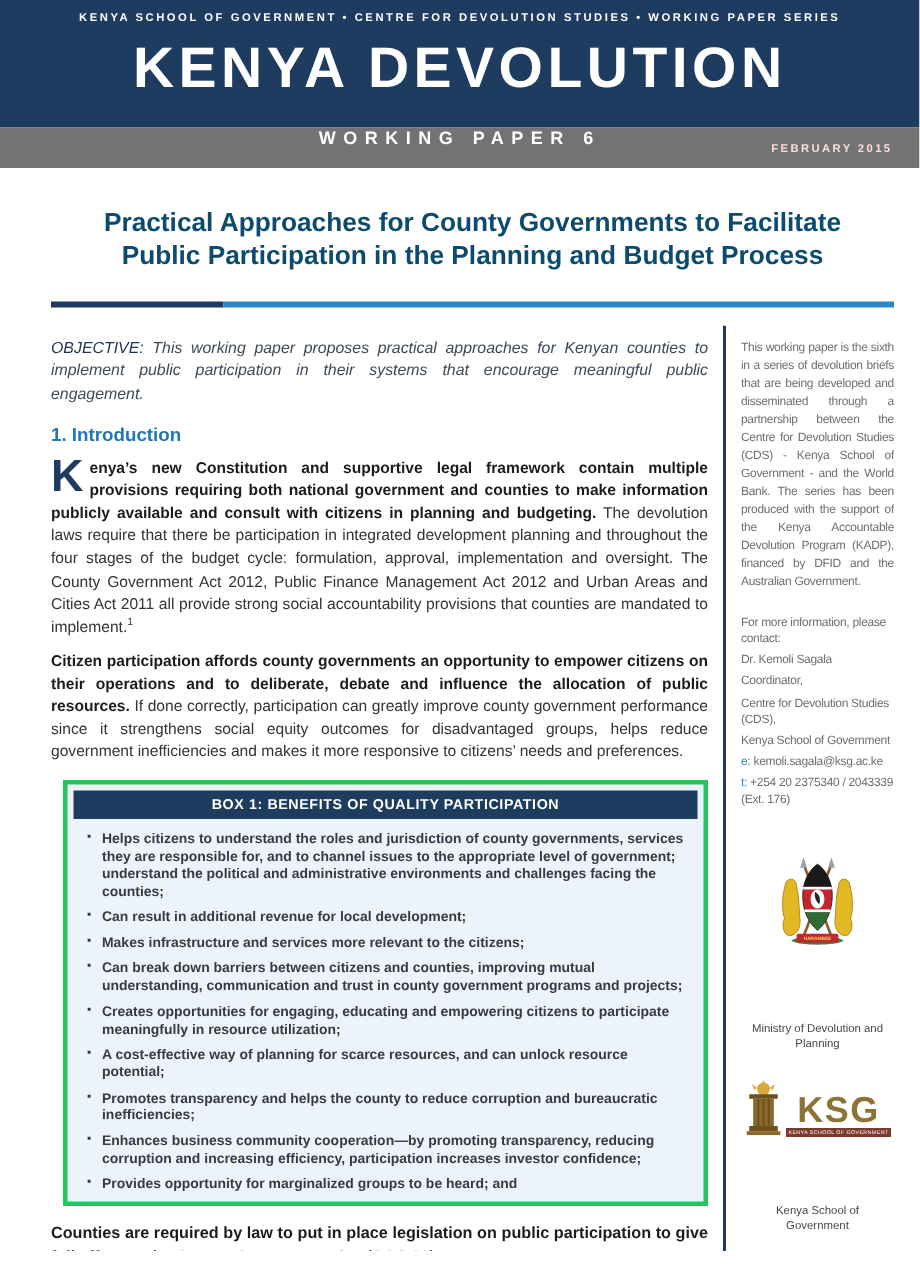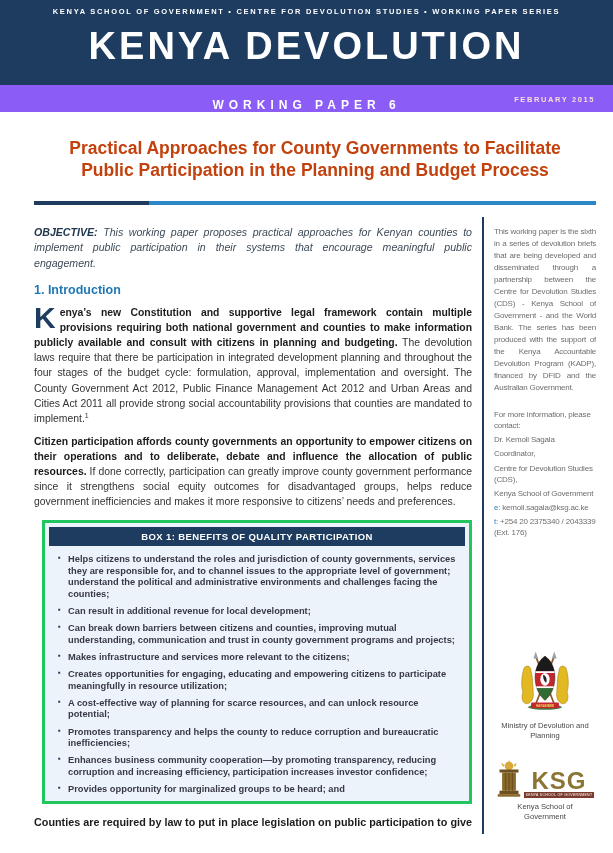--- a/index.html
+++ b/index.html
@@ -14,51 +14,51 @@
   .masthead { background:#1d3c5f; height:85px; }
   .masthead-top {
     color:#fff; font-size:7.5px; font-weight:bold; letter-spacing:1.7px;
     text-align:center; padding-top:7px;
   }
   .masthead-title {
     color:#fff; font-size:38px; font-weight:bold; letter-spacing:3px;
     text-align:center; margin:9px 15px 0;
   }
   .paper-bar {
-    background:#8b5cf6; height:27px; position:relative;
-    display:flex; align-items:flex-end; justify-content:center;
+    background:#737373; height:27px; position:relative;
+    display:flex; align-items:flex-start; justify-content:center;
   }
   .paper-bar-label { color:#fff; font-weight:bold; font-size:12px; letter-spacing:5px; }
   .paper-bar-date {
     position:absolute; right:18px; top:50%; transform:translateY(-50%);
     color:#fbdcdc; font-size:7.5px; font-weight:bold; letter-spacing:1.6px;
   }
 
   
   .content { padding:0 17px 0 34px; }
   .doc-title {
-    color:#c2410c; text-align:center; font-size:17.5px; line-height:1.26;
+    color:#0c4a6e; text-align:center; font-size:17.5px; line-height:1.26;
     font-weight:bold; margin:25px 10px 0;
   }
   .title-rule { display:flex; margin-top:20px; height:4px; }
   .rule-dark { width:115px; background:#1d3c5f; }
   .rule-light { flex:1; background:#2b87c8; }
 
   
   .columns { display:flex; margin-top:12px; height:617px; overflow:hidden; }
   .main-col { width:438px; }
   .col-divider { width:2px; background:#1d3c5f; margin-left:10px; }
   .sidebar { flex:1; padding-left:10px; display:flex; flex-direction:column; }
 
   
   .objective {
     font-style:italic; font-size:10.6px; line-height:1.45; text-align:justify;
     color:#3e4a57; margin:8px 0 0;
   }
-  .objective-label { color:#21374f; font-weight:bold; }
+  .objective-label { color:#21374f; font-weight:normal; }
   .section-heading { color:#1f78b5; font-size:12.5px; font-weight:bold; margin:12px 0 0; }
   .body-para {
     font-size:10.4px; line-height:1.45; text-align:justify; color:#333;
     margin:8px 0 0;
   }
   .body-para strong { color:#1c1c1c; }
   .dropcap {
     float:left; color:#1d3c5f; font-weight:bold; font-size:30px;
     line-height:25px; padding-right:4px;
   }
@@ -92,21 +92,21 @@
     margin-top:16px; font-size:8px; color:#6e6e6e; line-height:1.35;
     letter-spacing:-0.2px;
   }
   .sidebar-contact p { margin:0 0 3.5px; }
   .prefix { color:#2b87c8; }
 
   .logos {
     margin-top:auto; margin-bottom:12px;
     display:flex; flex-direction:column; align-items:center; gap:20px;
   }
-  .logo-block { display:flex; flex-direction:column; align-items:center; }
+  .logo-block { display:flex; flex-direction:column; align-items:center;gap:40px; }
   .logo-caption {
     font-size:7.6px; color:#474747; text-align:center; margin:4px 0 0;
     line-height:1.3; max-width:95px;
   }
   .ksg-lockup { display:flex; align-items:flex-end; gap:2px; }
   .ksg-right { display:flex; flex-direction:column; align-items:center; }
   .ksg-text {
     font-size:24px; font-weight:bold; color:#8b7434; line-height:0.85; letter-spacing:1px;
   }
   .ksg-banner {
@@ -148,22 +148,22 @@
 
         <p class="body-para"><span class="dropcap">K</span><strong>enya’s new Constitution and supportive legal framework contain multiple provisions requiring both national government and counties to make information publicly available and consult with citizens in planning and budgeting.</strong> <span>The devolution laws require that there be participation in integrated development planning and throughout the four stages of the budget cycle: formulation, approval, implementation and oversight. The County Government Act 2012, Public Finance Management Act 2012 and Urban Areas and Cities Act 2011 all provide strong social accountability provisions that counties are mandated to implement.</span><sup class="fn-ref">1</sup></p>
 
         <p class="body-para"><strong>Citizen participation affords county governments an opportunity to empower citizens on their operations and to deliberate, debate and influence the allocation of public resources.</strong> <span>If done correctly, participation can greatly improve county government performance since it strengthens social equity outcomes for disadvantaged groups, helps reduce government inefficiencies and makes it more responsive to citizens’ needs and preferences.</span></p>
 
         <div class="box">
           <div class="box-header">BOX 1: BENEFITS OF QUALITY PARTICIPATION</div>
           <ul class="box-list">
               <li>Helps citizens to understand the roles and jurisdiction of county governments, services they are responsible for, and to channel issues to the appropriate level of government; understand the political and administrative environments and challenges facing the counties;</li>
               <li>Can result in additional revenue for local development;</li>
+              <li>Makes infrastructure and services more relevant to the citizens;</li>
               <li>Can break down barriers between citizens and counties, improving mutual understanding, communication and trust in county government programs and projects;</li>
-              <li>Makes infrastructure and services more relevant to the citizens;</li>
               <li>Creates opportunities for engaging, educating and empowering citizens to participate meaningfully in resource utilization;</li>
               <li>A cost-effective way of planning for scarce resources, and can unlock resource potential;</li>
               <li>Promotes transparency and helps the county to reduce corruption and bureaucratic inefficiencies;</li>
               <li>Enhances business community cooperation—by promoting transparency, reducing corruption and increasing efficiency, participation increases investor confidence;</li>
               <li>Provides opportunity for marginalized groups to be heard; and</li>
             </ul>
         </div>
 
         <p class="body-para closing"><strong>Counties are required by law to put in place legislation on public participation to give full effect to the County Government Act (CGA 92).</strong> </p>
 

